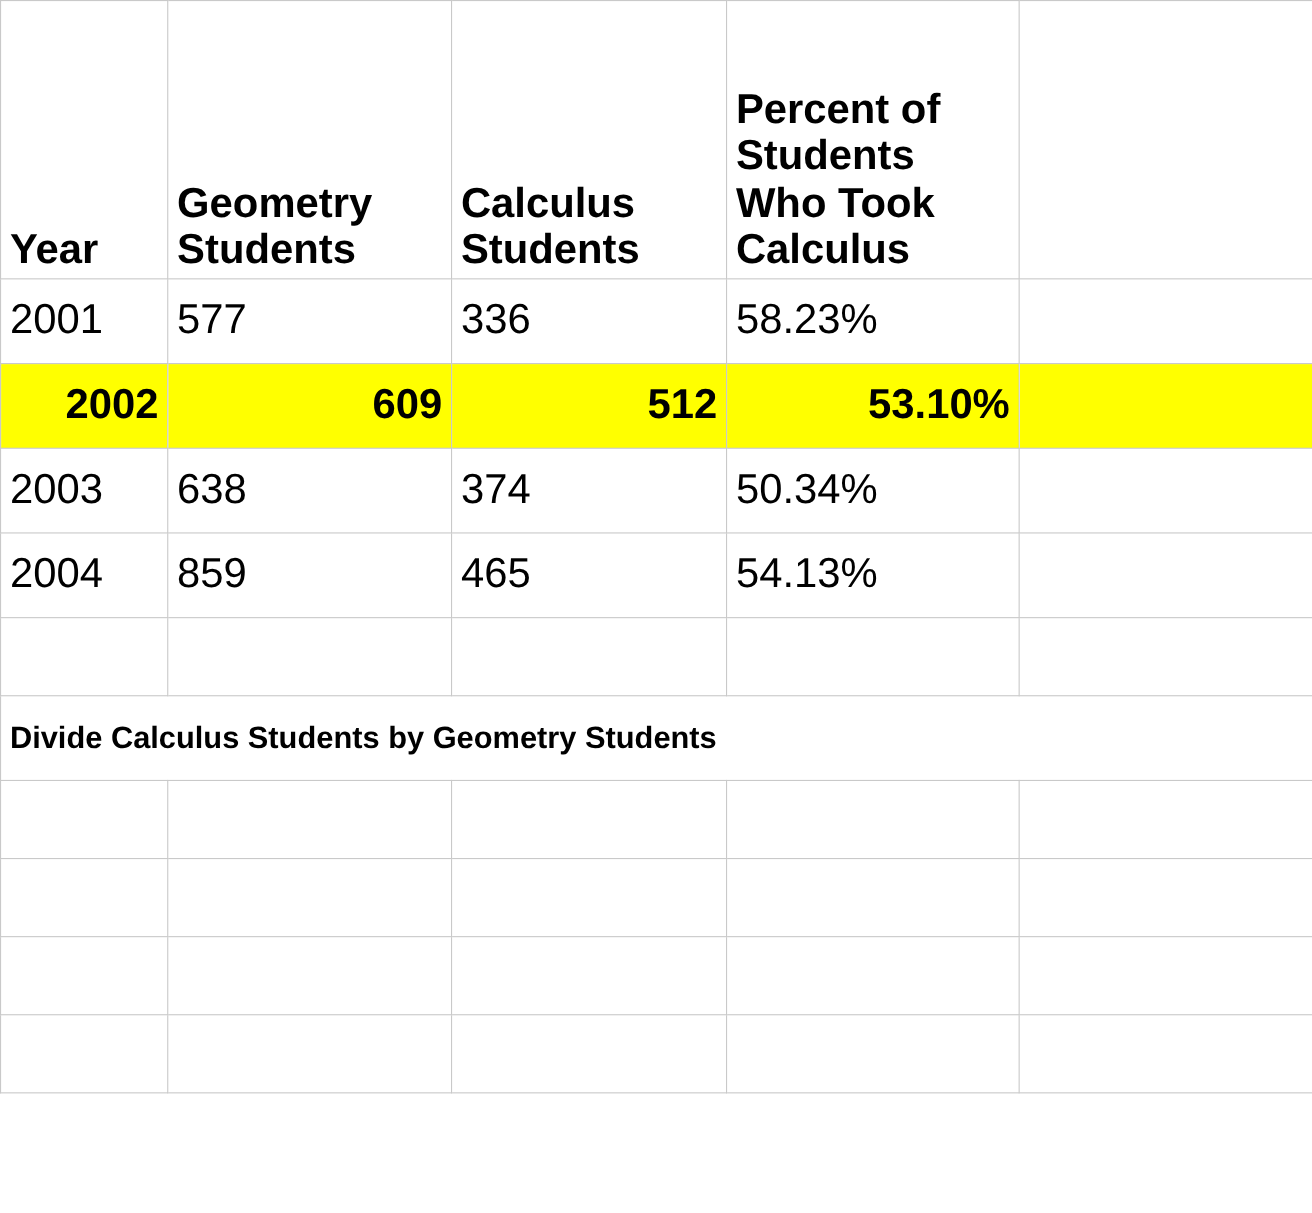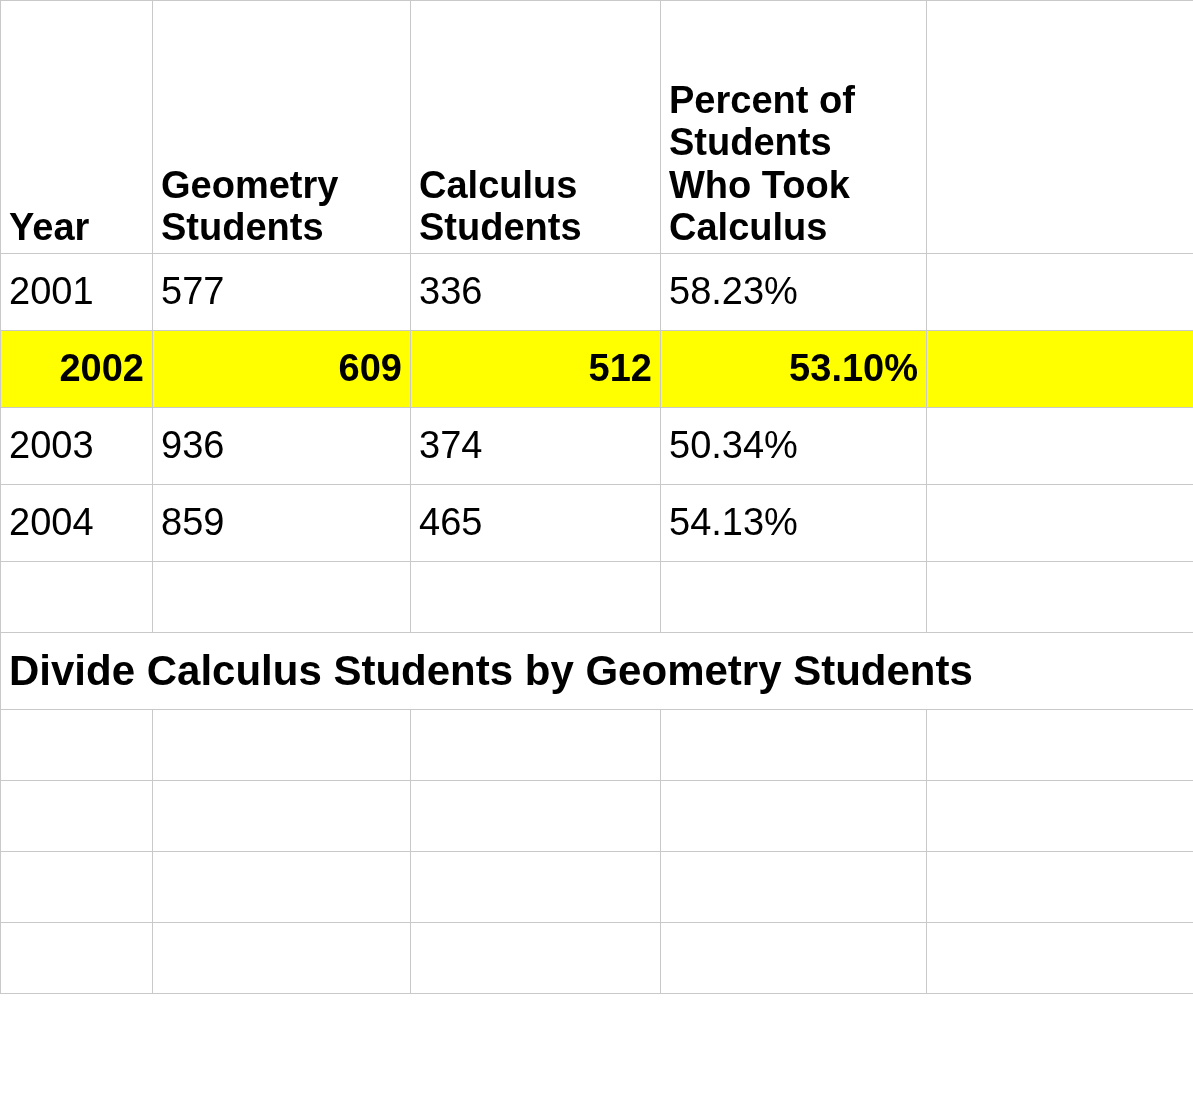--- a/index.html
+++ b/index.html
@@ -57,21 +57,21 @@
   tr.highlight td {
     background: #ffff00;
     font-weight: bold;
     text-align: right;
   }
   tr.spacer-row td {
     height: 70px;
   }
   tr.note-row td {
     font-weight: bold;
-    font-size: 42px;
+    font-size: 28px;
     height: 76px;
     vertical-align: middle;
     border-left: 1px solid #c9c9c9;
     border-right: 1px solid #c9c9c9;
   }
   tr.empty-row td {
     height: 70px;
   }
   .cell-text {
     display: block;
@@ -115,21 +115,21 @@
       <tr class="data-row highlight">
         <td><span class="cell-text">2002</span></td>
         <td><span class="cell-text">609</span></td>
         <td><span class="cell-text">512</span></td>
         <td><span class="cell-text">53.10%</span></td>
         <td><span class="cell-text"></span></td>
       </tr>
 
       <tr class="data-row">
         <td><span class="cell-text">2003</span></td>
-        <td><span class="cell-text">936</span></td>
+        <td><span class="cell-text">638</span></td>
         <td><span class="cell-text">374</span></td>
         <td><span class="cell-text">50.34%</span></td>
         <td><span class="cell-text"></span></td>
       </tr>
 
       <tr class="data-row">
         <td><span class="cell-text">2004</span></td>
         <td><span class="cell-text">859</span></td>
         <td><span class="cell-text">465</span></td>
         <td><span class="cell-text">54.13%</span></td>

